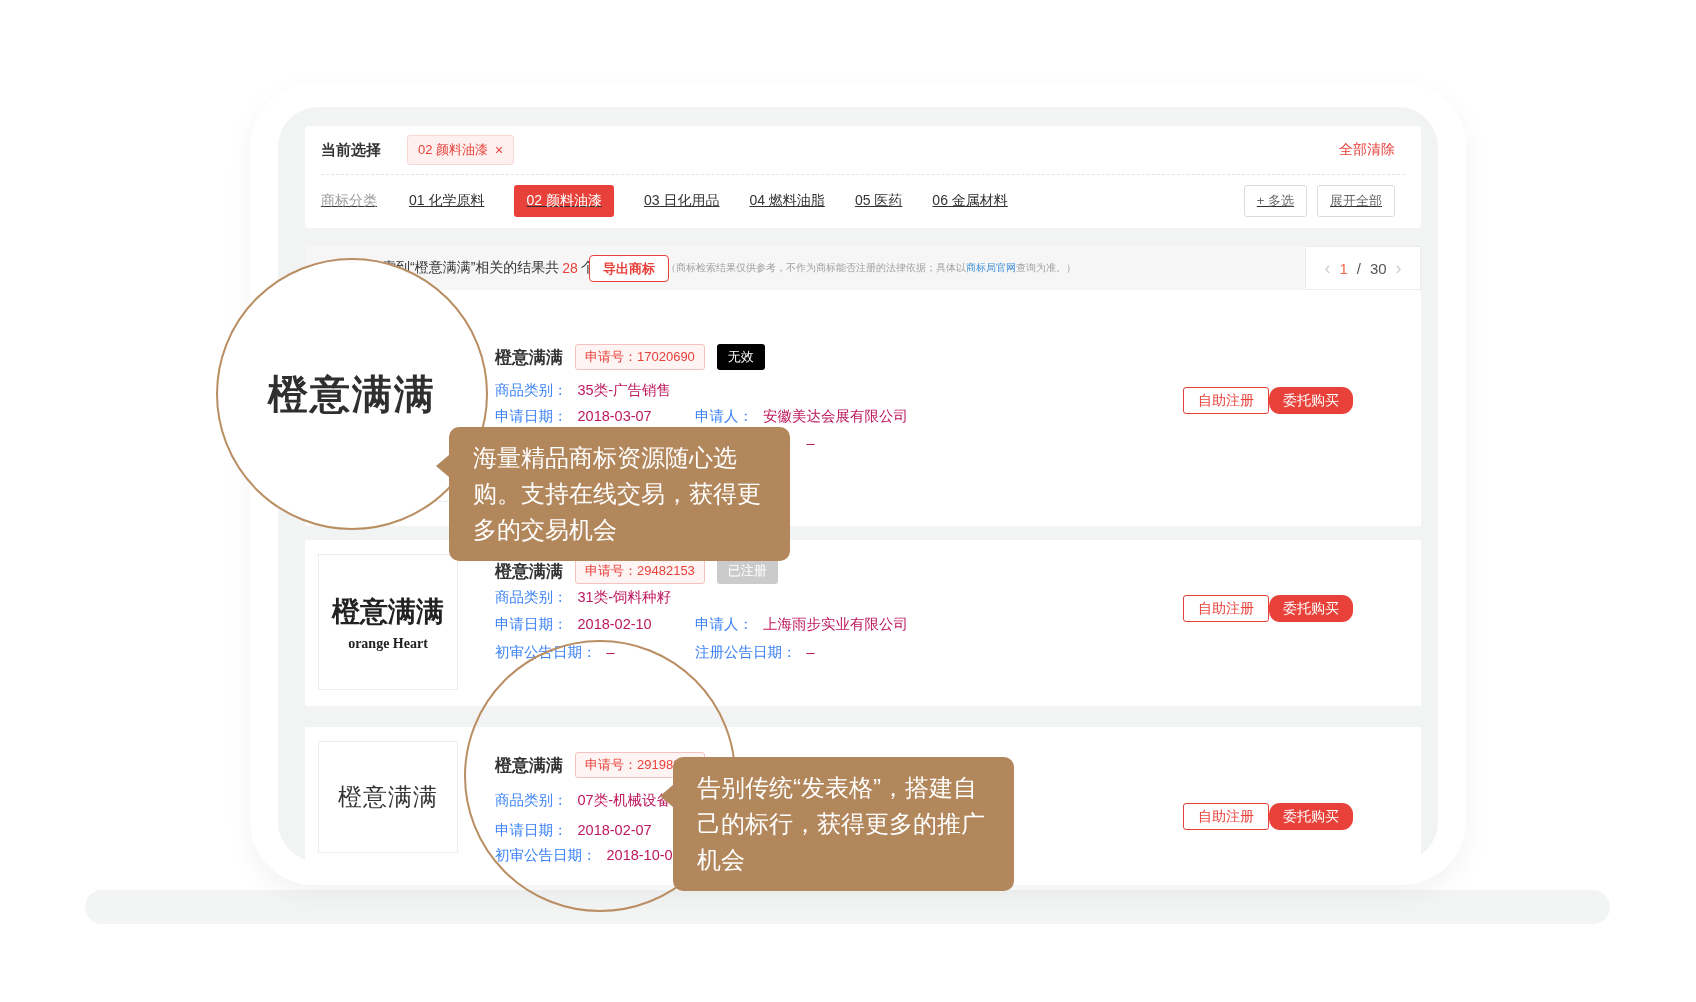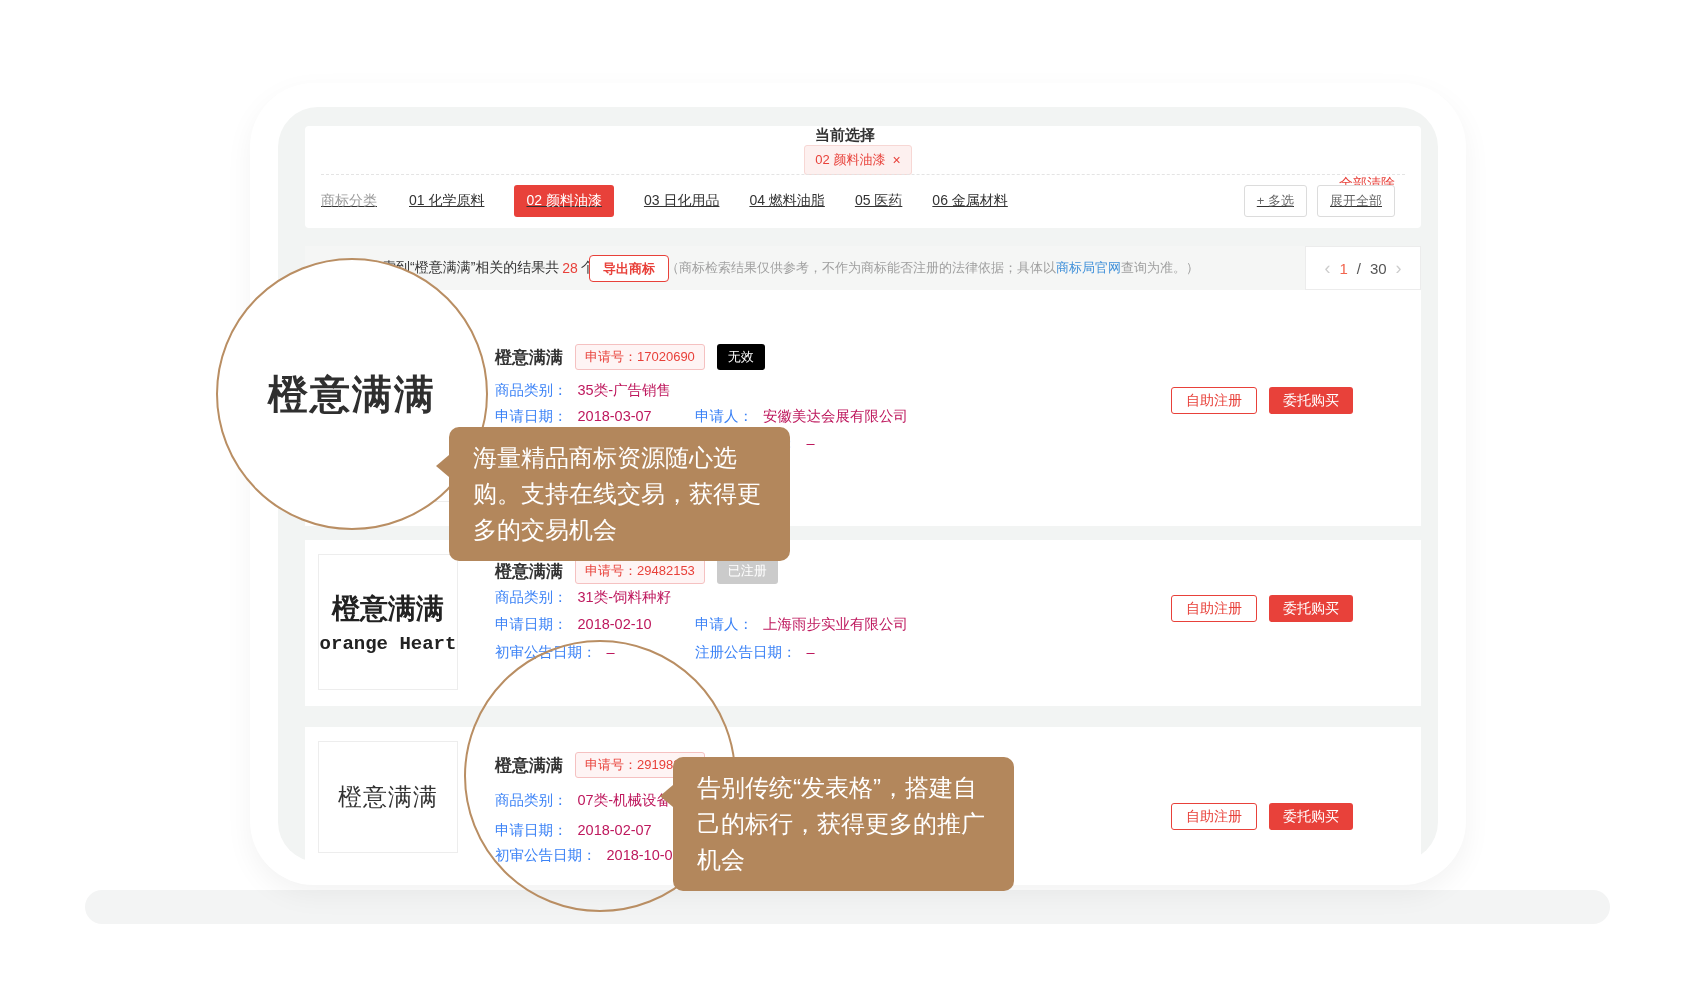--- a/index.html
+++ b/index.html
@@ -14,21 +14,21 @@
   
   .mockup { position:absolute; left:250px; top:83px; width:1216px; height:802px;
             background:#ffffff; border-radius:64px; box-shadow:0 10px 28px rgba(0,0,0,.05); }
   .screen { position:absolute; left:278px; top:107px; width:1160px; height:755px;
             background:#f2f4f3; border-radius:40px; }
 
   
   .filter-card { position:absolute; left:305px; top:126px; width:1116px; height:102px;
                  background:#fff; border-radius:4px; }
   .filter-top { position:absolute; left:16px; right:26px; top:0; height:48px;
-                display:flex; align-items:center;flex-direction:column; }
+                display:flex; align-items:center; }
   .cur-label { font-size:15px; color:#333; font-weight:bold; margin-right:26px; }
   .chip { display:inline-flex; align-items:center; gap:7px; background:#fdf0ef;
           border:1px solid #f7d7d4; border-radius:3px; color:#e8413a;
           font-size:13px; padding:5px 10px; cursor:pointer; }
   .chip .x { font-size:14px; line-height:1; }
   .clear-all { margin-left:auto; color:#e8413a; font-size:14px; cursor:pointer; }
   .dash-divider { position:absolute; left:16px; right:16px; top:48px;
                   border-top:1px dashed #e4e4e4; }
   .filter-bottom { position:absolute; left:16px; right:26px; top:49px; height:52px;
                    display:flex; align-items:center; font-size:14px; color:#333;text-decoration:underline; }
@@ -44,21 +44,21 @@
   .results-strip { position:absolute; left:305px; top:246px; width:1116px; height:44px;
                    background:#f5f6f5; }
   .summary { position:absolute; left:35px; top:0; height:44px; display:flex;
              align-items:center; font-size:14px; color:#333; white-space:nowrap; }
   .summary .count { color:#e8413a; margin:0 3px; }
   .export-btn { position:absolute; left:284px; top:9px; height:27px; padding:0 13px;
                 background:#fff; border:1px solid #e8413a; color:#e8413a;
                 border-radius:4px; font-size:13px; font-weight:bold; line-height:25px;
                 cursor:pointer; font-family:inherit; }
   .disclaimer { position:absolute; left:361px; top:0; height:44px; display:flex;
-                align-items:center; font-size:13px; color:#a0a0a0; white-space:nowrap; }
+                align-items:center; font-size:10px; color:#a0a0a0; white-space:nowrap; }
   .disclaimer .lnk { color:#4090d9; cursor:pointer; }
   .pagination { position:absolute; left:1000px; top:0; width:116px; height:44px;
                 background:#fff; border:1px solid #ececec; display:flex;
                 align-items:center; justify-content:center; gap:9px; font-size:15px; }
   .pg-prev,.pg-next { color:#ccc; cursor:pointer; font-size:18px; line-height:1; }
   .pg-cur { color:#f2654e; }
   .pg-sep,.pg-total { color:#555; }
 
   
   .row { position:absolute; left:305px; width:1116px; background:#fff; }
@@ -69,46 +69,46 @@
   .mark-box { position:absolute; left:13px; width:140px; background:#fff;
               border:1px solid #ededed; display:flex; flex-direction:column;
               align-items:center; justify-content:center; cursor:pointer; }
   .row1 .mark-box { top:20px; height:192px; }
   .row2 .mark-box { top:14px; height:136px; }
   .row3 .mark-box { top:14px; height:112px; }
   .mark-plain { font-size:24px; color:#333; font-weight:500; letter-spacing:1px; }
   .mark-big { font-size:32px; color:#222; font-weight:bold; }
   .mark-serif { font-family:"DejaVu Serif","Liberation Serif",serif; font-weight:bold;
                 font-size:28px; color:#222; }
-  .mark-mono { font-family:Liberation Mono, monospace;
-               font-weight:bold; font-size:19px; color:#222; margin-top:5px; }
+  .mark-mono { font-family:Liberation Serif, serif;
+               font-weight:bold; font-size:14px; color:#222; margin-top:5px; }
 
   .details { position:absolute; left:190px; right:250px; top:0; bottom:0; }
   .title-line { position:absolute; left:0; display:flex; align-items:center; gap:12px;
                 height:26px; }
   .t-name { font-size:17px; font-weight:bold; color:#333; }
   .appno { font-size:13px; color:#e8413a; background:#fef4f4; border:1px solid #f5c1c1;
            border-radius:3px; padding:3px 9px; white-space:nowrap; }
   .status { font-size:13px; color:#fff; border-radius:3px; padding:4px 11px; }
   .status.invalid { background:#000000; }
   .status.registered { background:#cbcbcb; }
 
   .dline { position:absolute; left:0; right:0; height:22px; display:flex;
            align-items:center; font-size:14.5px; }
   .lbl { color:#3b82f6; margin-right:10px; white-space:nowrap; }
   .val { color:#be185d; white-space:nowrap; }
   .pair2 { position:absolute; left:200px; top:0; height:22px; display:flex;
            align-items:center; }
 
-  .actions { position:absolute; right:68px; display:flex; gap:12px; }
+  .actions { position:absolute; right:68px; display:flex; }
   .btn-outline { height:27px; padding:0 14px; background:#fff; border:1px solid #e8413a;
                  color:#e8413a; border-radius:3px; font-size:14px; cursor:pointer;
                  font-family:inherit; }
   .btn-solid { height:27px; padding:0 14px; background:#e8413a; border:none; color:#fff;
-               border-radius:3px; font-size:14px; cursor:pointer; font-family:inherit; }
+               border-radius:11px; font-size:14px; cursor:pointer; font-family:inherit; }
 
   
   .circle1 { position:absolute; left:216px; top:258px; width:272px; height:272px;
              border-radius:50%; background:#fff; border:2px solid #b98e63; z-index:20;
              display:flex; align-items:center; justify-content:center; }
   .circle1 .zoom-text { font-size:40px; font-weight:600; color:#2f2f2f;
                         letter-spacing:2px; white-space:nowrap; }
   .circle2 { position:absolute; left:464px; top:640px; width:272px; height:272px;
              border-radius:50%; border:2px solid #b98e63; z-index:20; background:transparent; }
 

